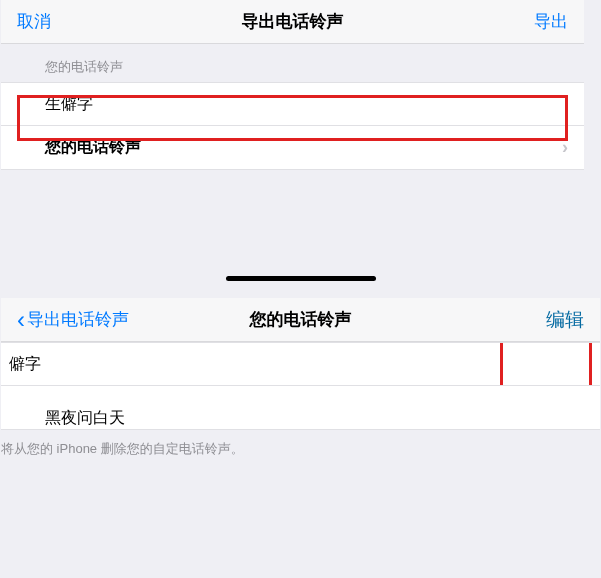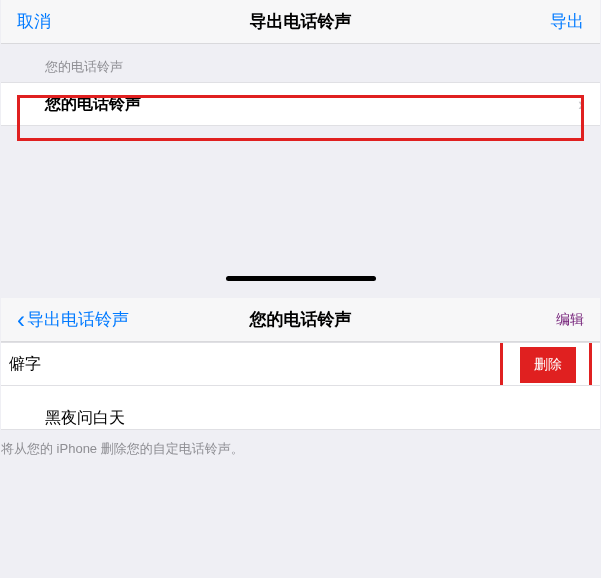--- a/index.html
+++ b/index.html
@@ -1,20 +1,20 @@
 <!DOCTYPE html>
 <html><head>
   <meta charset="utf-8">
   <style>
     * { margin: 0; padding: 0; box-sizing: border-box; }
     html, body { width: 601px; height: 578px; font-family: -apple-system, "Helvetica Neue", Arial, sans-serif; background: #efeff4; color: #000; overflow: hidden; }
     .page { width: 601px; height: 578px; position: relative; }
 
     
-    .screen-top { position: absolute; left: 1px; top: 0; right: 1px; }
+    .screen-top { position: absolute; left: 1px; top: 0; right: 17px; }
     .nav { height: 44px; background: #f7f7f8; border-bottom: 1px solid #d9d9dc; display: flex; align-items: center; justify-content: space-between; padding: 0 16px; }
     .nav .left, .nav .right { color: #007aff; font-size: 17px; }
     .nav .title { font-size: 17px; font-weight: 600; color: #000; }
 
     .section-label { font-size: 13px; color: #8e8e93; padding: 14px 16px 6px 44px; }
 
     .row { background: #fff; height: 44px; display: flex; align-items: center; padding: 0 16px 0 44px; border-top: 1px solid #e0e0e4; border-bottom: 1px solid #e0e0e4; font-size: 16px; position: relative; }
     .row + .row { border-top: none; }
     .row .chevron { margin-left: auto; color: #c7c7cc; font-size: 18px; }
     .row.bold { font-weight: 600; }
@@ -24,21 +24,21 @@
 
     
     .home-indicator { position: absolute; left: 50%; transform: translateX(-50%); top: 276px; width: 150px; height: 5px; background: #000; border-radius: 3px; }
 
     
     .screen-bottom { position: absolute; left: 1px; top: 298px; right: 1px; }
     .nav2 { height: 44px; background: #f7f7f8; border-bottom: 1px solid #d9d9dc; display: flex; align-items: center; justify-content: space-between; padding: 0 16px; position: relative; }
     .back-group { display: flex; align-items: center; color: #007aff; font-size: 17px; }
     .back-chevron { font-size: 24px; font-weight: 300; margin-right: 2px; line-height: 1; }
     .nav2 .title { position: absolute; left: 50%; transform: translateX(-50%); font-size: 17px; font-weight: 600; color: #000; }
-    .nav2 .right { color: #701a75; font-size: 14px; }
+    .nav2 .right { color: #0369a1; font-size: 19px; }
 
     .list { background: #737373; }
 
     .row-with-delete { background: #fff; height: 44px; border-top: 1px solid #e0e0e4; border-bottom: 1px solid #e0e0e4; display: flex; align-items: center; font-size: 16px; position: relative; overflow: hidden; }
     .row-with-delete .content { padding-left: 8px; }
     .delete-btn { position: absolute; right: 24px; top: 4px; height: 36px; width: 56px; background: #e02020; color: #fff; display: flex; align-items: center; justify-content: center; font-size: 14px; }
     .hl-delete { position: absolute; right: 8px; top: -7px; width: 92px; height: 54px; border: 3px solid #e02020; pointer-events: none; }
 
     .row2 { background: #fff; height: 44px; border-bottom: 1px solid #e0e0e4; display: flex; align-items: flex-end; padding-left: 44px; font-size: 16px; }
 
@@ -51,20 +51,23 @@
 
   <div class="screen-top">
     <div class="nav">
       <span class="left">取消</span>
       <span class="title">导出电话铃声</span>
       <span class="right">导出</span>
     </div>
 
     <div class="section-label">您的电话铃声</div>
 
+    <div class="row">
+      <span>生僻字</span>
+    </div>
 
     <div class="row bold">
       <span>您的电话铃声</span>
       <span class="chevron">›</span>
     </div>
 
     <div class="hl-top"></div>
   </div>
 
   <div class="home-indicator"></div>
@@ -75,21 +78,20 @@
         <span class="back-chevron">‹</span>
         <span>导出电话铃声</span>
       </span>
       <span class="title">您的电话铃声</span>
       <span class="right">编辑</span>
     </div>
 
     <div class="list">
       <div class="row-with-delete">
         <span class="content">僻字</span>
-        <span class="delete-btn">删除</span>
         <span class="hl-delete"></span>
       </div>
       <div class="row2">
         <span>黑夜问白天</span>
       </div>
     </div>
 
     <div class="footer-note">将从您的 iPhone 删除您的自定电话铃声。</div>
   </div>
 

